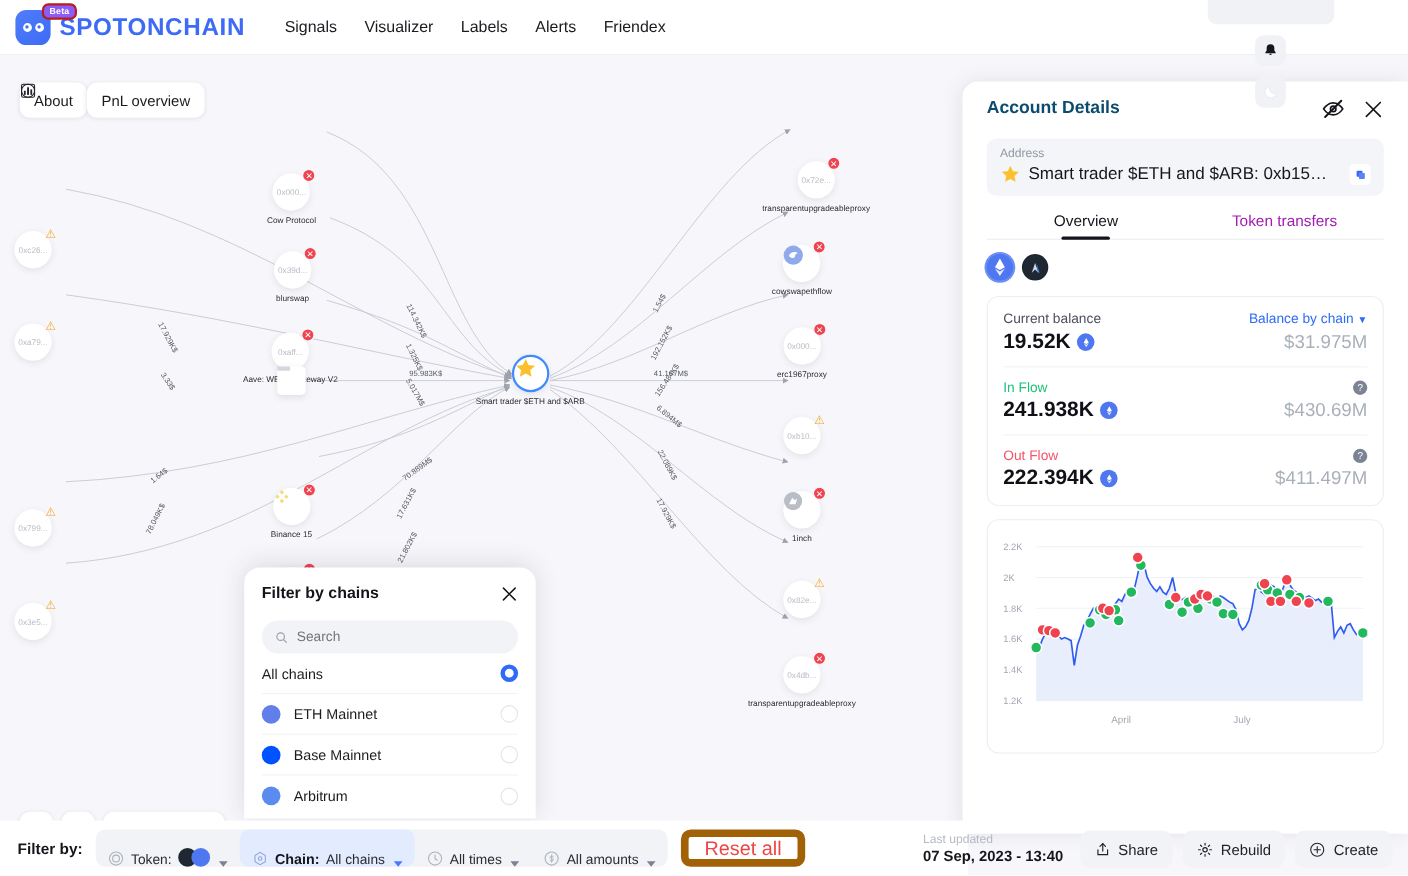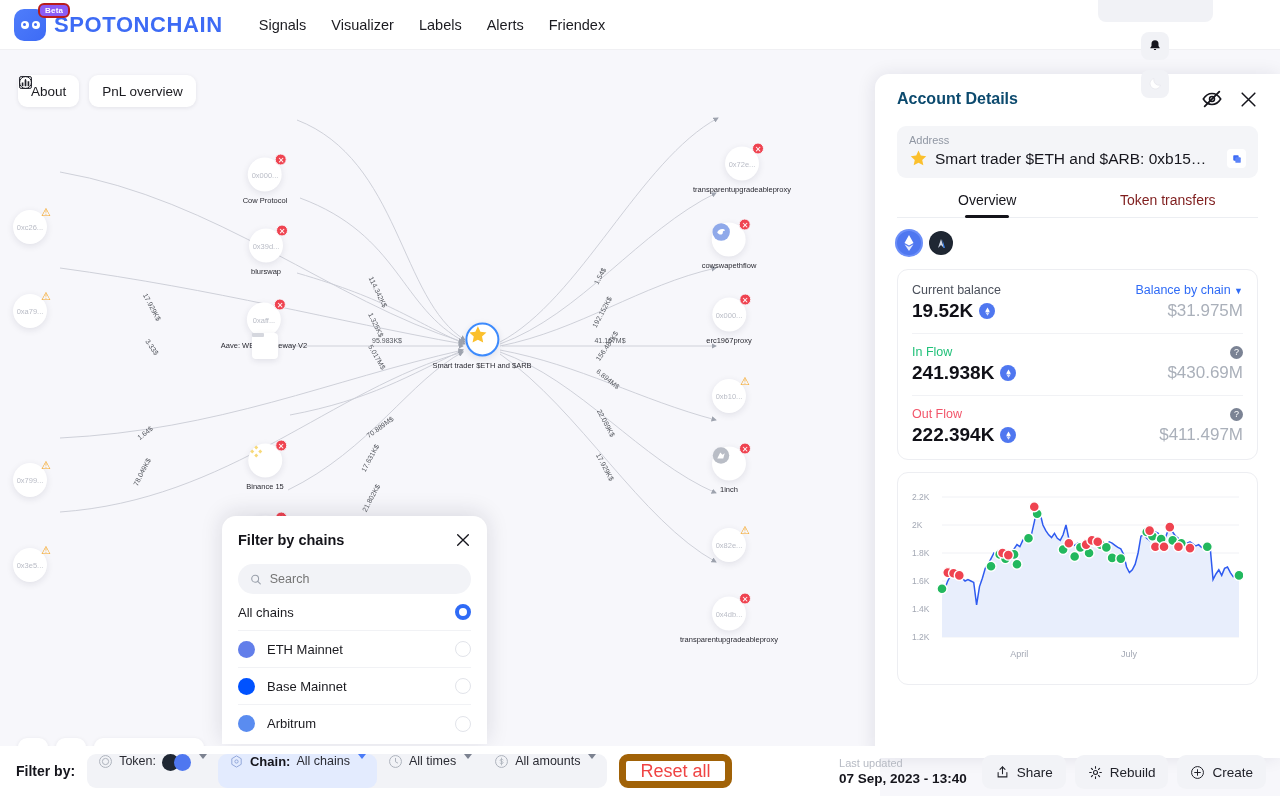--- a/index.html
+++ b/index.html
@@ -61,21 +61,21 @@
     display: flex; align-items: center; justify-content: center; cursor: pointer;
   }
 
   
   .canvas {
     position: absolute; top: 50px; left: 0; width: 1280px; height: 746px;
     background: #f7f7fb; overflow: hidden;
   }
   .canvas svg { position: absolute; top: 0; left: 0; }
 
-  .toolbar-tl { position: absolute; top: 25px; left: 18px; display: flex; gap: 10px; z-index: 20; text-align: center; }
+  .toolbar-tl { position: absolute; top: 25px; left: 18px; display: flex; gap: 0; z-index: 20; text-align: center; }
   .tool-btn {
     height: 32px; background: #fff; border-radius: 9px; display: flex; align-items: center;
     gap: 7px; padding: 0 13px; font-size: 13.5px; color: #1b1b20; cursor: pointer;
     box-shadow: 0 1px 4px rgba(20,20,40,.09);
   }
   .zoom-ctrls { position: absolute; bottom: 28px; left: 18px; display: flex; gap: 8px; z-index: 20; }
   .zoom-btn {
     width: 30px; height: 30px; background: #fff; border-radius: 9px; display: flex;
     align-items: center; justify-content: center; cursor: pointer; color: #6b7280;
     box-shadow: 0 1px 4px rgba(20,20,40,.09); font-size: 17px;
@@ -160,21 +160,21 @@
   .addr-text {
     font-size: 15.5px; color: #16161d; white-space: nowrap; overflow: hidden;
     text-overflow: ellipsis; flex: 1;
   }
   .copy-btn {
     width: 19px; height: 19px; background: #fff; border-radius: 4px; display: flex;
     align-items: center; justify-content: center; cursor: pointer; flex-shrink: 0;
   }
   .tabs { display: flex; margin-top: 14px; border-bottom: 1px solid #eceef2; }
   .tab {
-    flex: 1; text-align: center; padding-bottom: 9px; font-size: 14px; color: #7f1d1d;
+    flex: 1; text-align: center; padding-bottom: 9px; font-size: 14px; color: #a21caf;
     cursor: pointer; position: relative;
   }
   .tab.active { color: #15151c; }
   .tab.active::after {
     content: ''; position: absolute; bottom: -1px; left: 50%; transform: translateX(-50%);
     width: 44px; height: 3px; background: #14141a; border-radius: 2px;
   }
   .token-row { display: flex; gap: 8px; margin-top: 13px; }
   .token-chip { width: 24px; height: 24px; border-radius: 50%; cursor: pointer; position: relative; }
   .token-chip.sel { box-shadow: 0 0 0 2px #6b8ef8; }
@@ -228,21 +228,21 @@
 
   
   .filterbar {
     position: absolute; left: 0; bottom: 0; height: 50px; width: 880px;
     display: flex; align-items: center; padding-left: 16px; gap: 0; z-index: 38;
     background: #fff;
   }
   .filter-by { font-size: 14px; font-weight: 700; color: #15151c; margin-right: 12px; }
   .filter-group { display: flex; align-items: center; background: #f2f3f7; border-radius: 9px; height: 34px; }
   .fchip {
-    display: flex; align-items: flex-start; gap: 6px; padding: 0 11px; height: 34px;
+    display: flex; align-items: flex-end; gap: 6px; padding: 0 11px; height: 34px;
     font-size: 12.5px; color: #2a2b33; cursor: pointer; border-radius: 9px;
   }
   .fchip.active { background: #e3ebfe; }
   .fchip .lbl-strong { font-weight: 700; color: #15151c; font-size: 13px; }
   .caret { width: 0; height: 0; border-left: 4px solid transparent; border-right: 4px solid transparent;
     border-top: 5px solid #7c8290; margin-left: 2px; }
   .caret.blue { border-top-color: #4a7bf7; }
   .reset-btn {
     margin-left: 12px; height: 34px; border-radius: 9px; background: #fff; border: 7px solid #a16207;
     display: flex; align-items: center; padding: 0 14px; font-size: 18px; color: #ef4444; cursor: pointer;

